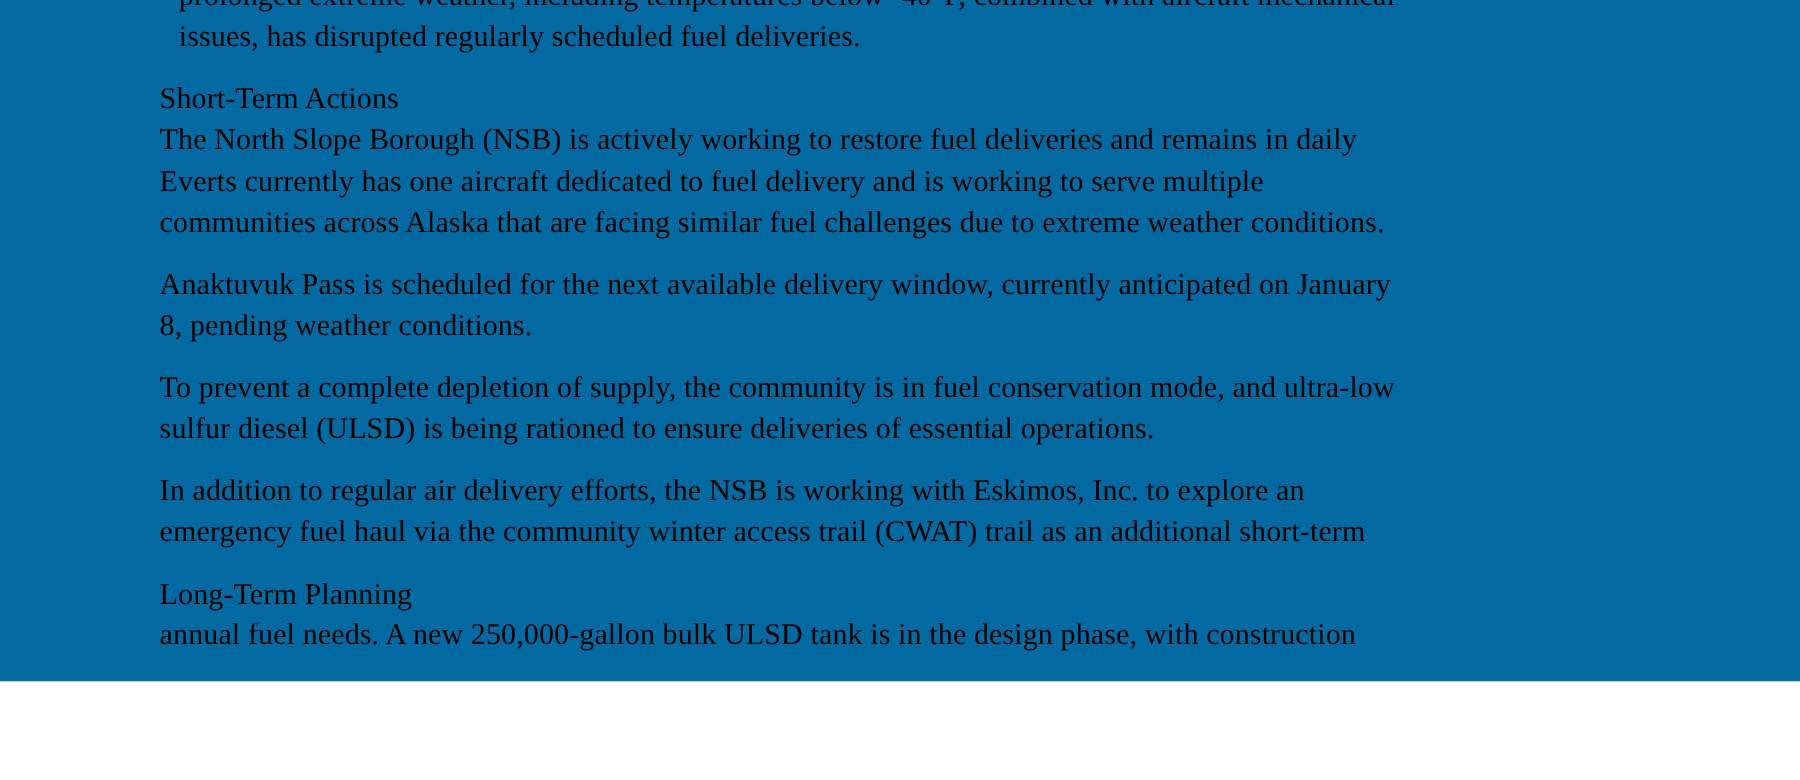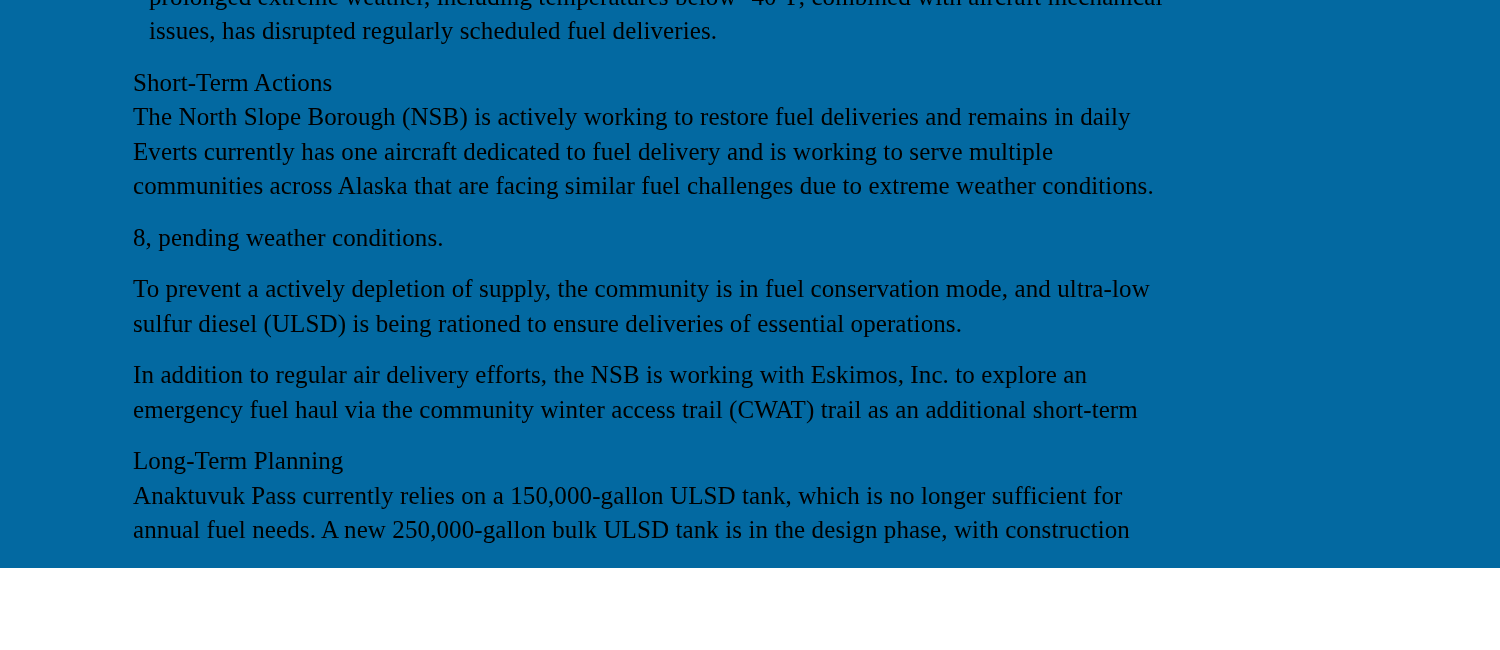--- a/index.html
+++ b/index.html
@@ -52,31 +52,31 @@
       </div>
       <div class="block heading">
         <div class="line">Short-Term Actions</div>
       </div>
       <div class="block paragraph">
         <div class="line">The North Slope Borough (NSB) is actively working to restore fuel deliveries and remains in daily</div>
         <div class="line">Everts currently has one aircraft dedicated to fuel delivery and is working to serve multiple</div>
         <div class="line">communities across Alaska that are facing similar fuel challenges due to extreme weather conditions.</div>
       </div>
       <div class="block paragraph">
+        <div class="line">Anaktuvuk Pass is scheduled for the next available delivery window, currently anticipated on January</div>
         <div class="line">8, pending weather conditions.</div>
       </div>
       <div class="block paragraph">
-        <div class="line">To prevent a actively depletion of supply, the community is in fuel conservation mode, and ultra-low</div>
+        <div class="line">To prevent a complete depletion of supply, the community is in fuel conservation mode, and ultra-low</div>
         <div class="line">sulfur diesel (ULSD) is being rationed to ensure deliveries of essential operations.</div>
       </div>
       <div class="block paragraph">
         <div class="line">In addition to regular air delivery efforts, the NSB is working with Eskimos, Inc. to explore an</div>
         <div class="line">emergency fuel haul via the community winter access trail (CWAT) trail as an additional short-term</div>
       </div>
       <div class="block heading">
         <div class="line">Long-Term Planning</div>
       </div>
       <div class="block paragraph">
-        <div class="line">Anaktuvuk Pass currently relies on a 150,000-gallon ULSD tank, which is no longer sufficient for</div>
         <div class="line">annual fuel needs. A new 250,000-gallon bulk ULSD tank is in the design phase, with construction</div>
       </div>
     </div>
 </div>
 
 </body></html>

